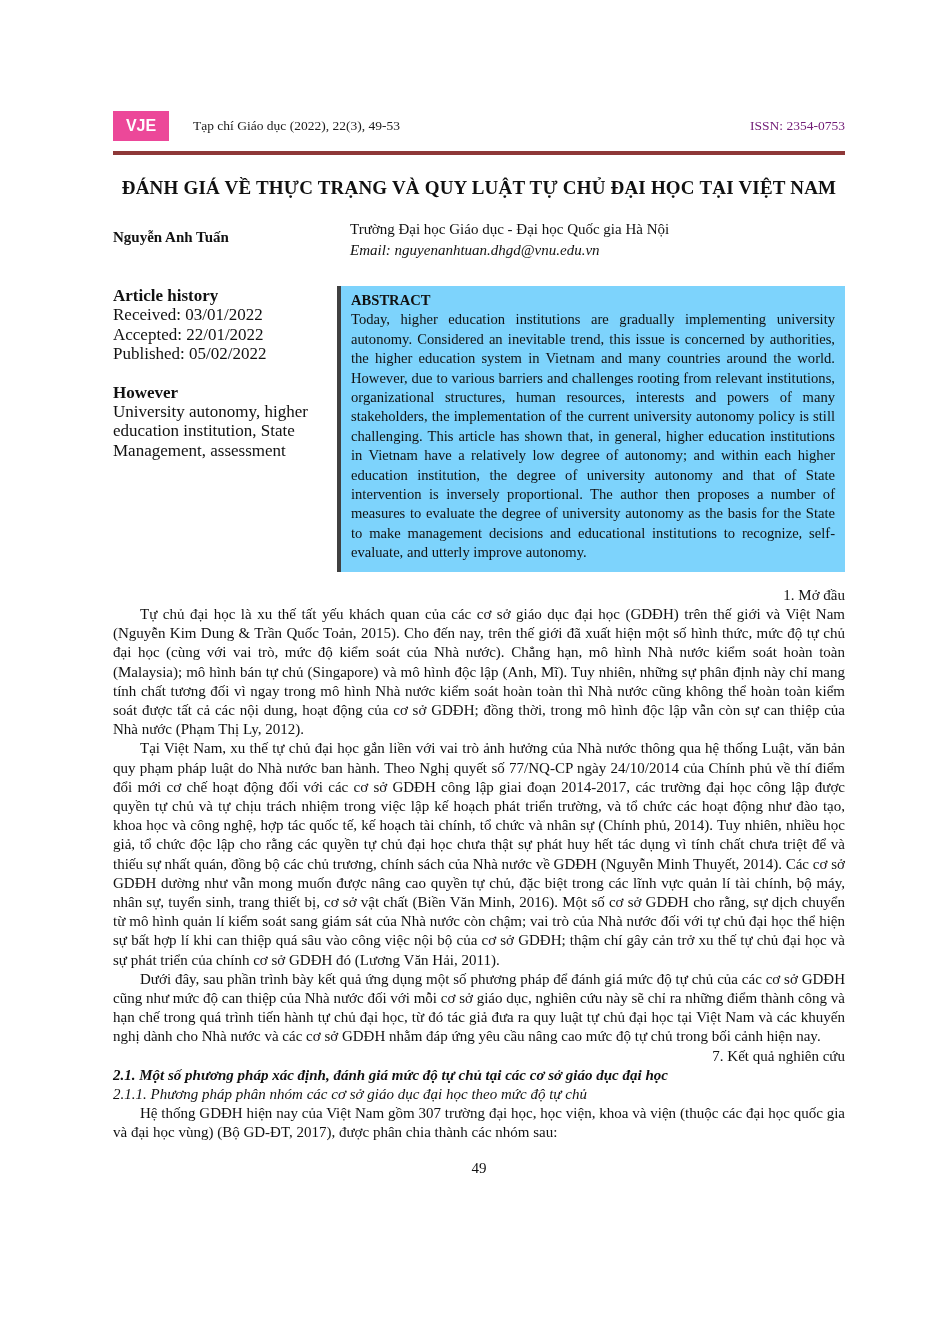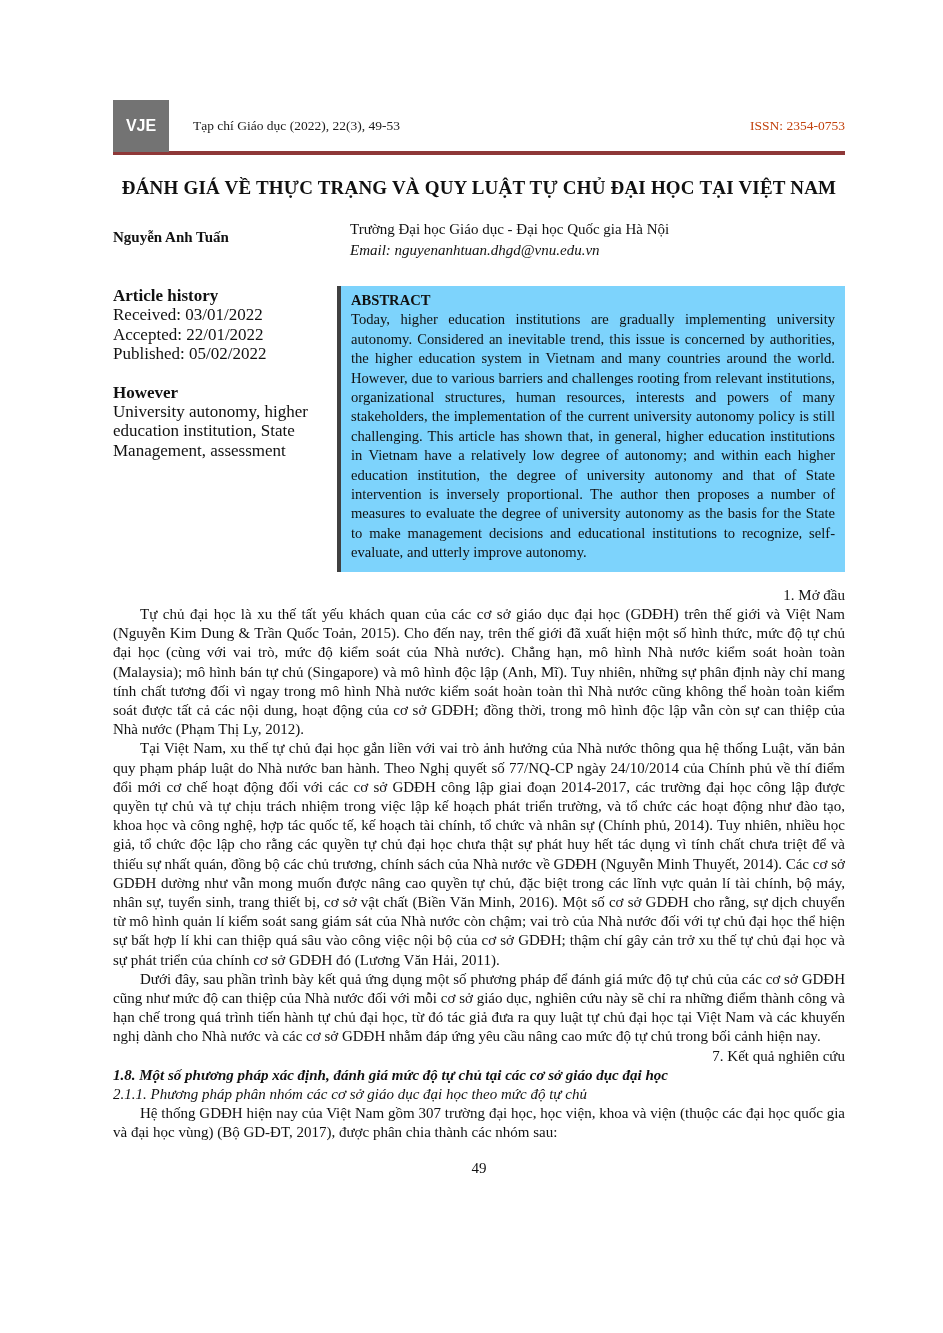--- a/index.html
+++ b/index.html
@@ -15,37 +15,37 @@
     left: 113px; top: 108px;
     width: 732px;
   }
 
   
   .hdr-row {
     display: flex; align-items: center;
     height: 36px;
   }
   .logo-box {
-    background: #737373;
+    background: #ec4899;
     color: #ffffff;
-    width: 56px; height: 52px;
+    width: 56px; height: 30px;
     display: flex; align-items: center; justify-content: center;
     font-family: "Liberation Sans", sans-serif;
     font-weight: bold; font-size: 16px;
     flex: 0 0 auto;
   }
   .journal-cite {
     font-size: 13.5px;
     margin-left: 24px;
     flex: 1 1 auto;
     color: #1a1a1a;
   }
   .issn {
     font-size: 13.5px;
-    color: #c2410c;
+    color: #701a75;
   }
   .hdr-rule {
     height: 4px;
     background: #8e3838;
     margin-top: 7px;
   }
 
   
   .title {
     margin-top: 22px;
@@ -148,20 +148,20 @@
       <div class="abstract-text">Today, higher education institutions are gradually implementing university autonomy. Considered an inevitable trend, this issue is concerned by authorities, the higher education system in Vietnam and many countries around the world. However, due to various barriers and challenges rooting from relevant institutions, organizational structures, human resources, interests and powers of many stakeholders, the implementation of the current university autonomy policy is still challenging. This article has shown that, in general, higher education institutions in Vietnam have a relatively low degree of autonomy; and within each higher education institution, the degree of university autonomy and that of State intervention is inversely proportional. The author then proposes a number of measures to evaluate the degree of university autonomy as the basis for the State to make management decisions and educational institutions to recognize, self-evaluate, and utterly improve autonomy.</div>
     </div>
   </div>
 
   <div class="body-col" id="article-body">
       <div class="blk h1">1. Mở đầu</div>
       <div class="blk p">Tự chủ đại học là xu thế tất yếu khách quan của các cơ sở giáo dục đại học (GDĐH) trên thế giới và Việt Nam (Nguyễn Kim Dung &amp; Trần Quốc Toản, 2015). Cho đến nay, trên thế giới đã xuất hiện một số hình thức, mức độ tự chủ đại học (cùng với vai trò, mức độ kiểm soát của Nhà nước). Chẳng hạn, mô hình Nhà nước kiểm soát hoàn toàn (Malaysia); mô hình bán tự chủ (Singapore) và mô hình độc lập (Anh, Mĩ). Tuy nhiên, những sự phân định này chỉ mang tính chất tương đối vì ngay trong mô hình Nhà nước kiểm soát hoàn toàn thì Nhà nước cũng không thể hoàn toàn kiểm soát được tất cả các nội dung, hoạt động của cơ sở GDĐH; đồng thời, trong mô hình độc lập vẫn còn sự can thiệp của Nhà nước (Phạm Thị Ly, 2012).</div>
       <div class="blk p">Tại Việt Nam, xu thế tự chủ đại học gắn liền với vai trò ảnh hưởng của Nhà nước thông qua hệ thống Luật, văn bản quy phạm pháp luật do Nhà nước ban hành. Theo Nghị quyết số 77/NQ-CP ngày 24/10/2014 của Chính phủ về thí điểm đổi mới cơ chế hoạt động đối với các cơ sở GDĐH công lập giai đoạn 2014-2017, các trường đại học công lập được quyền tự chủ và tự chịu trách nhiệm trong việc lập kế hoạch phát triển trường, và tổ chức các hoạt động như đào tạo, khoa học và công nghệ, hợp tác quốc tế, kế hoạch tài chính, tổ chức và nhân sự (Chính phủ, 2014). Tuy nhiên, nhiều học giả, tổ chức độc lập cho rằng các quyền tự chủ đại học chưa thật sự phát huy hết tác dụng vì tính chất chưa triệt để và thiếu sự nhất quán, đồng bộ các chủ trương, chính sách của Nhà nước về GDĐH (Nguyễn Minh Thuyết, 2014). Các cơ sở GDĐH dường như vẫn mong muốn được nâng cao quyền tự chủ, đặc biệt trong các lĩnh vực quản lí tài chính, bộ máy, nhân sự, tuyển sinh, trang thiết bị, cơ sở vật chất (Biền Văn Minh, 2016). Một số cơ sở GDĐH cho rằng, sự dịch chuyển từ mô hình quản lí kiểm soát sang giám sát của Nhà nước còn chậm; vai trò của Nhà nước đối với tự chủ đại học thể hiện sự bất hợp lí khi can thiệp quá sâu vào công việc nội bộ của cơ sở GDĐH; thậm chí gây cản trở xu thế tự chủ đại học và sự phát triển của chính cơ sở GDĐH đó (Lương Văn Hải, 2011).</div>
       <div class="blk p">Dưới đây, sau phần trình bày kết quả ứng dụng một số phương pháp để đánh giá mức độ tự chủ của các cơ sở GDĐH cũng như mức độ can thiệp của Nhà nước đối với mỗi cơ sở giáo dục, nghiên cứu này sẽ chỉ ra những điểm thành công và hạn chế trong quá trình tiến hành tự chủ đại học, từ đó tác giả đưa ra quy luật tự chủ đại học tại Việt Nam và các khuyến nghị dành cho Nhà nước và các cơ sở GDĐH nhằm đáp ứng yêu cầu nâng cao mức độ tự chủ trong bối cảnh hiện nay.</div>
       <div class="blk h1">7. Kết quả nghiên cứu</div>
-      <div class="blk h2">1.8. Một số phương pháp xác định, đánh giá mức độ tự chủ tại các cơ sở giáo dục đại học</div>
+      <div class="blk h2">2.1. Một số phương pháp xác định, đánh giá mức độ tự chủ tại các cơ sở giáo dục đại học</div>
       <div class="blk h3">2.1.1. Phương pháp phân nhóm các cơ sở giáo dục đại học theo mức độ tự chủ</div>
       <div class="blk p">Hệ thống GDĐH hiện nay của Việt Nam gồm 307 trường đại học, học viện, khoa và viện (thuộc các đại học quốc gia và đại học vùng) (Bộ GD-ĐT, 2017), được phân chia thành các nhóm sau:</div>
     </div>
 
   <div class="page-number">49</div>
 
 </div>
 
 </body></html>

